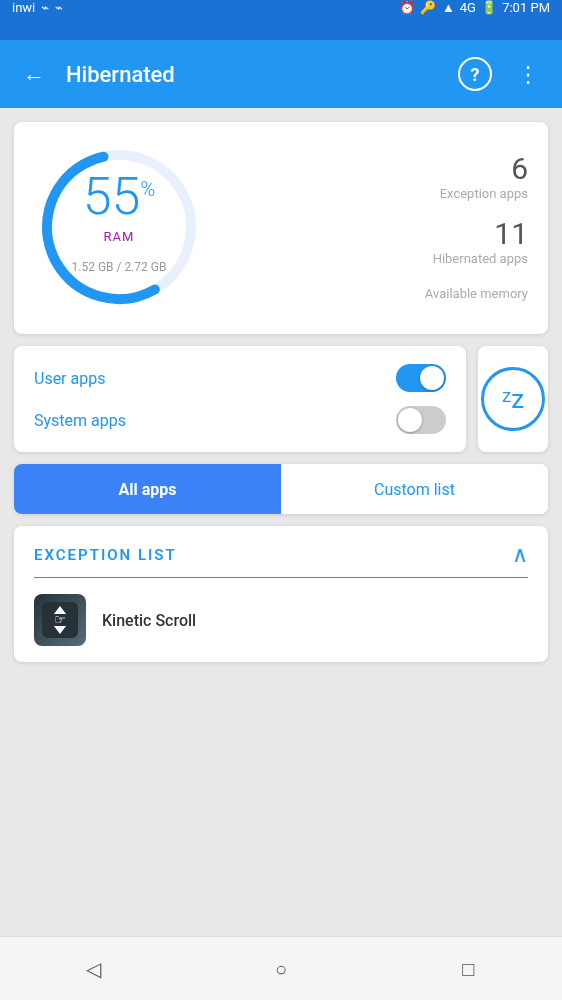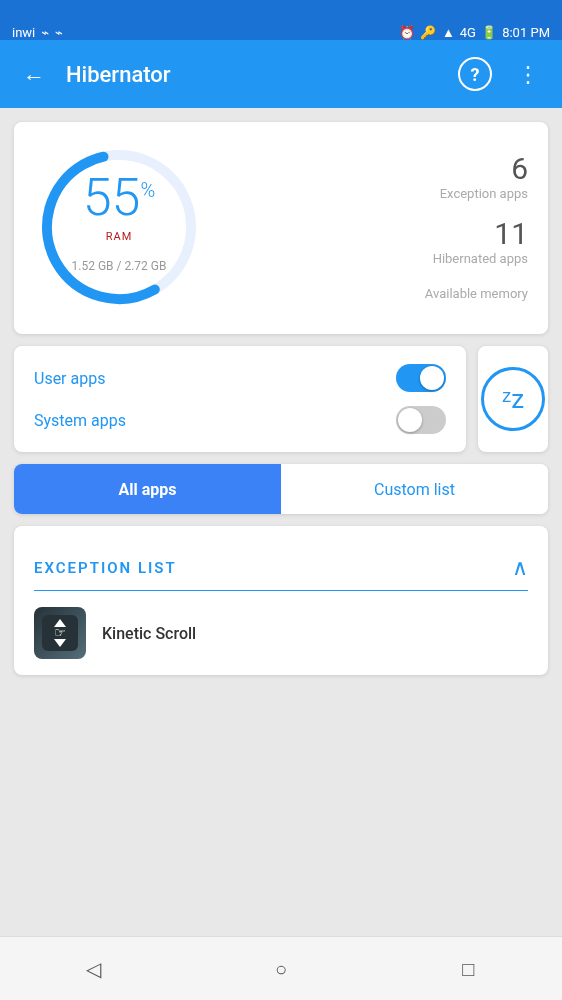--- a/index.html
+++ b/index.html
@@ -11,21 +11,21 @@
       overflow: hidden;
       display: flex;
       flex-direction: column;
     }
 
     
     .status-bar {
       background: #1a73d4;
       height: 40px;
       display: flex;
-      align-items: flex-end;
+      align-items: flex-start;
       justify-content: space-between;
       padding: 0 12px;
       color: white;
       font-size: 13px;
     }
     .status-left { display: flex; align-items: center; gap: 6px; }
     .status-right { display: flex; align-items: center; gap: 5px; font-size: 13px; }
 
     
     .top-bar {
@@ -108,22 +108,22 @@
       font-size: 52px;
       color: #2196F3;
       font-weight: 300;
       line-height: 1;
     }
     .circle-percent sup {
       font-size: 20px;
       vertical-align: super;
     }
     .circle-label {
-      font-size: 11px;
-      color: #b91c1c;
+      font-size: 13px;
+      color: #a21caf;
       margin-top: 6px;
       letter-spacing: 1px;
     }
     .circle-mem {
       font-size: 12px;
       color: #999;
       margin-top: 16px;
     }
 
     .stats-right {
@@ -245,21 +245,21 @@
     .exception-card {
       background: white;
       border-radius: 8px;
       box-shadow: 0 1px 4px rgba(0,0,0,0.12);
       overflow: hidden;
     }
     .exception-header {
       display: flex;
       align-items: center;
       justify-content: space-between;
-      padding: 29px 20px 10px 20px;
+      padding: 16px 20px 10px 20px;
     }
     .exception-title {
       font-size: 15px;
       font-weight: 600;
       color: #2196F3;
       letter-spacing: 2px;
       text-transform: uppercase;
     }
     .exception-chevron {
       color: #2196F3;
@@ -328,27 +328,27 @@
     <span>inwi</span>
     <span>⌁</span>
     <span>⌁</span>
   </div>
   <div class="status-right">
     <span>⏰</span>
     <span>🔑</span>
     <span>▲</span>
     <span>4G</span>
     <span>🔋</span>
-    <span>8:01 PM</span>
+    <span>7:01 PM</span>
   </div>
 </div>
 
 <div class="top-bar">
   <div class="icon-btn">←</div>
-  <div class="top-bar-title">Hibernator</div>
+  <div class="top-bar-title">Hibernated</div>
   <div class="top-bar-icons">
     <div class="question-icon">
       <span>?</span>
     </div>
     <div class="icon-btn">
       <span>⋮</span>
     </div>
   </div>
 </div>
 

